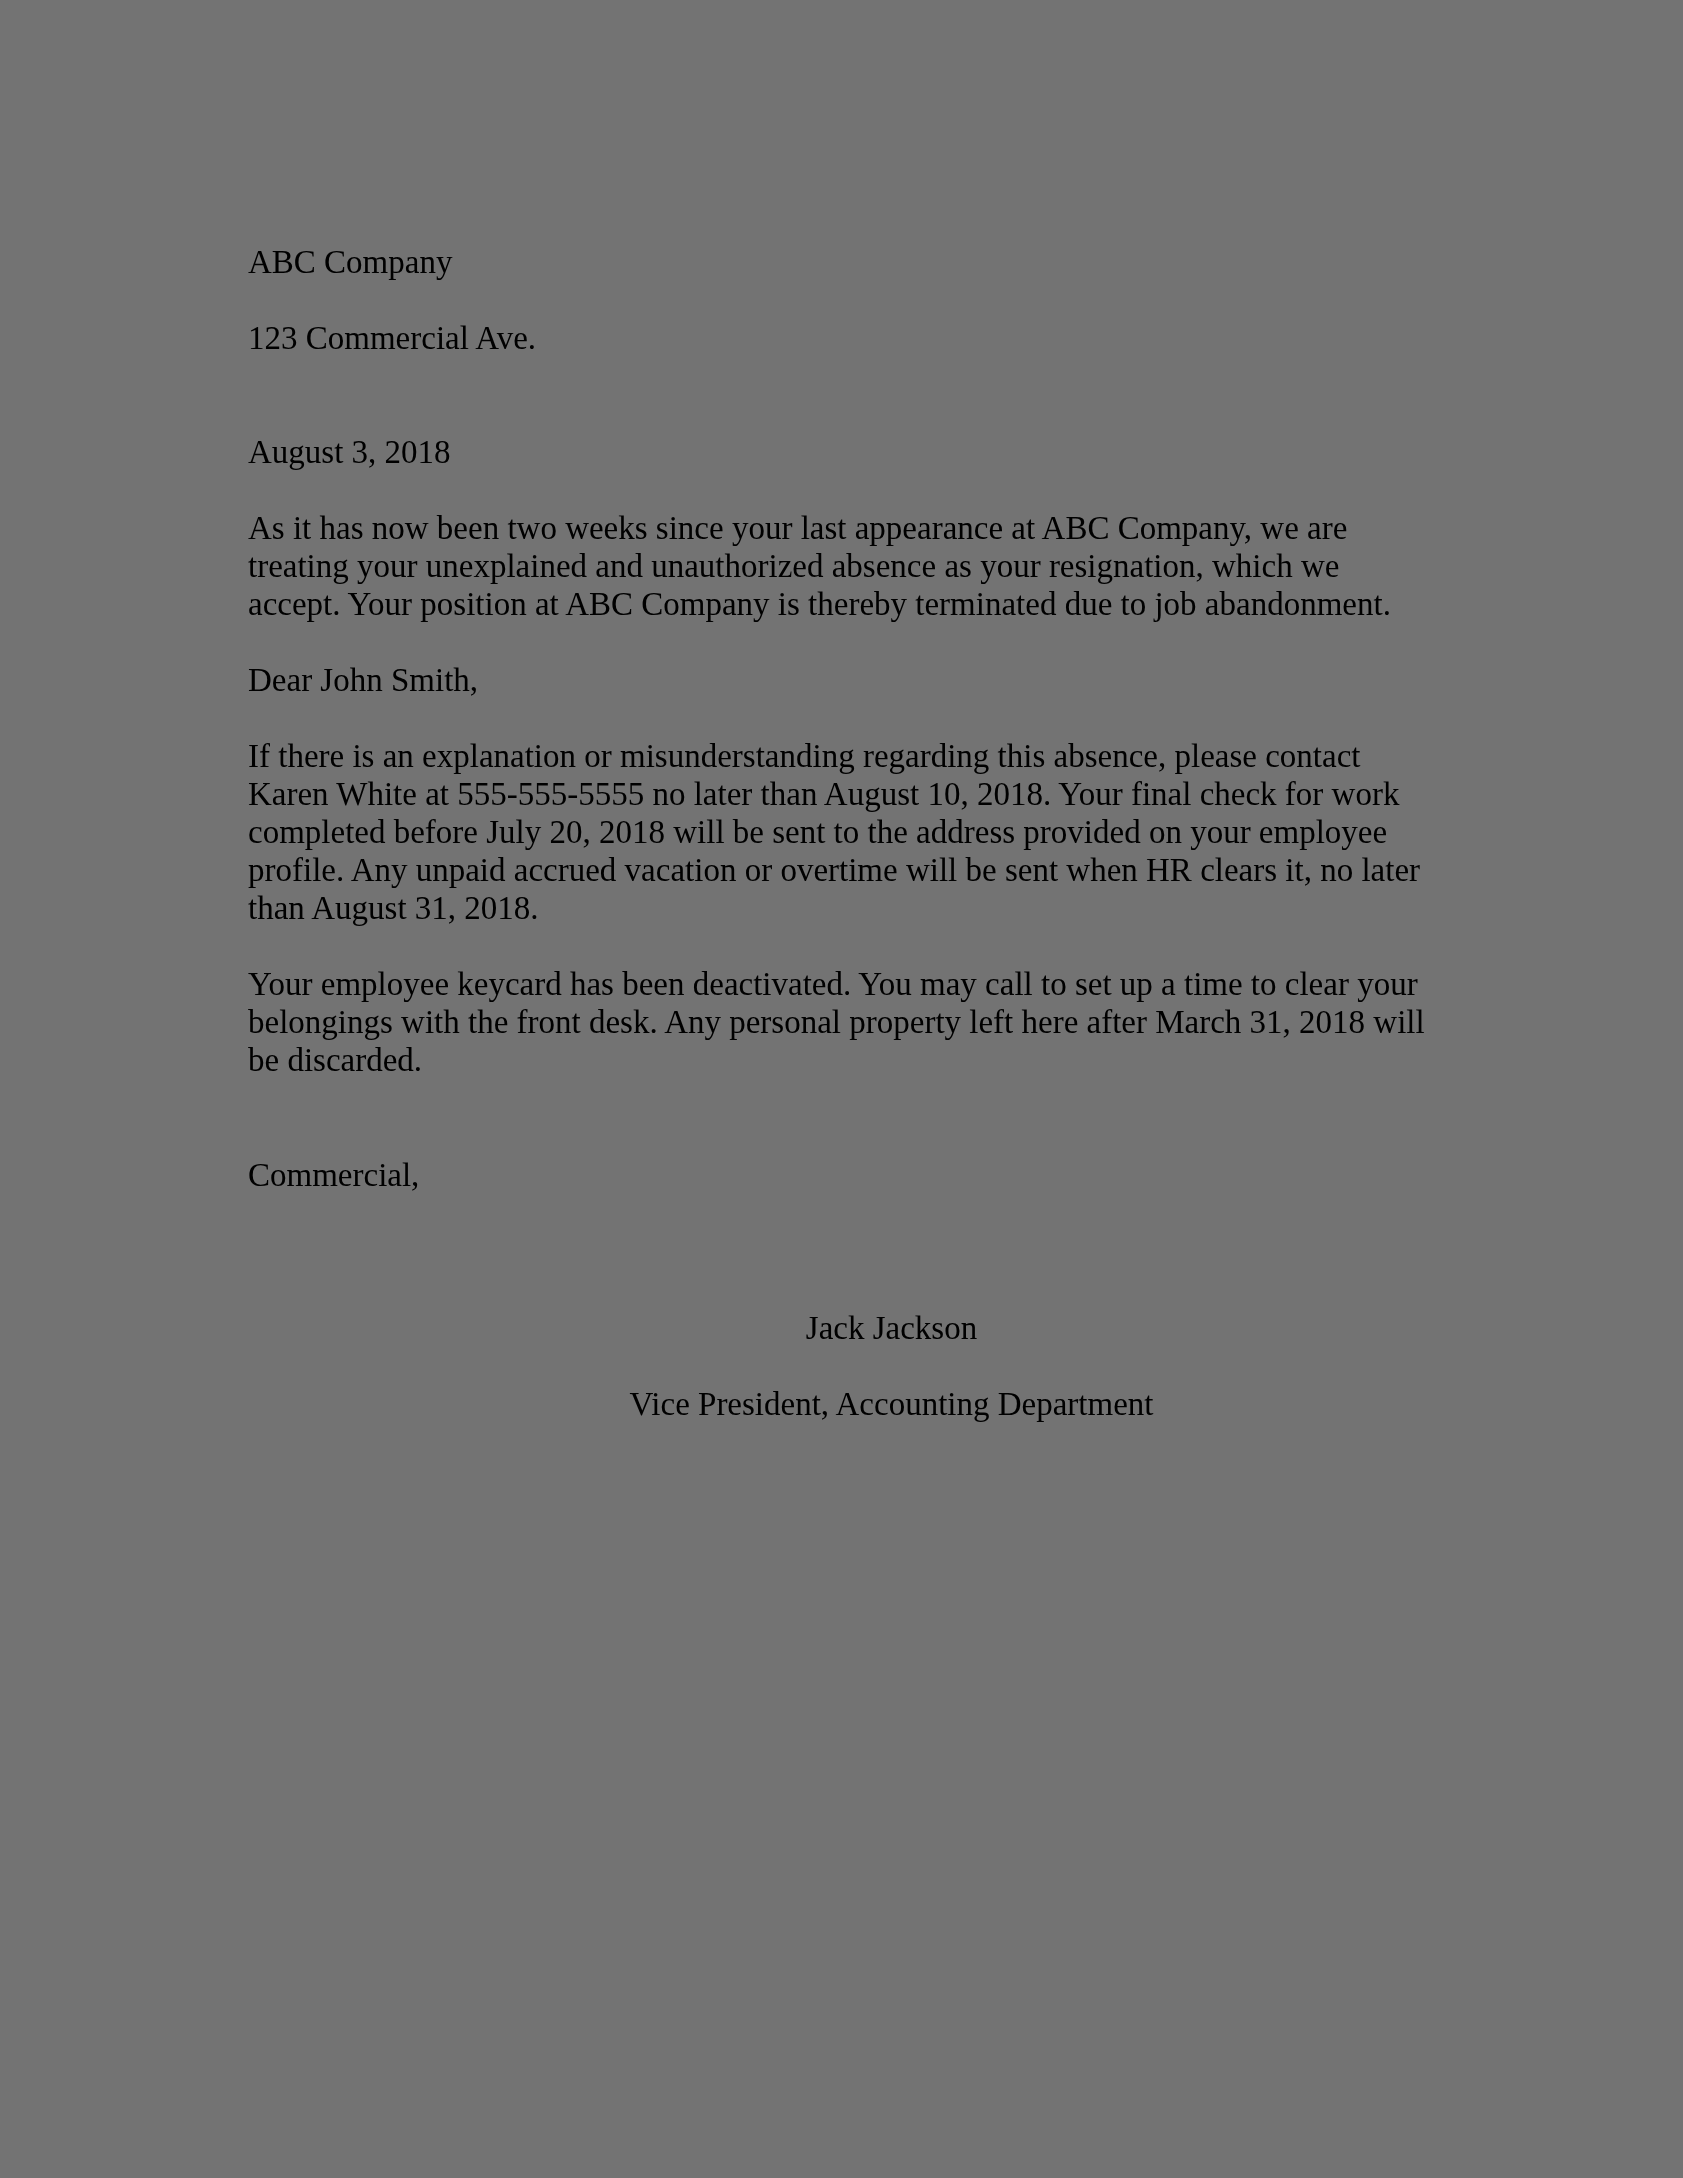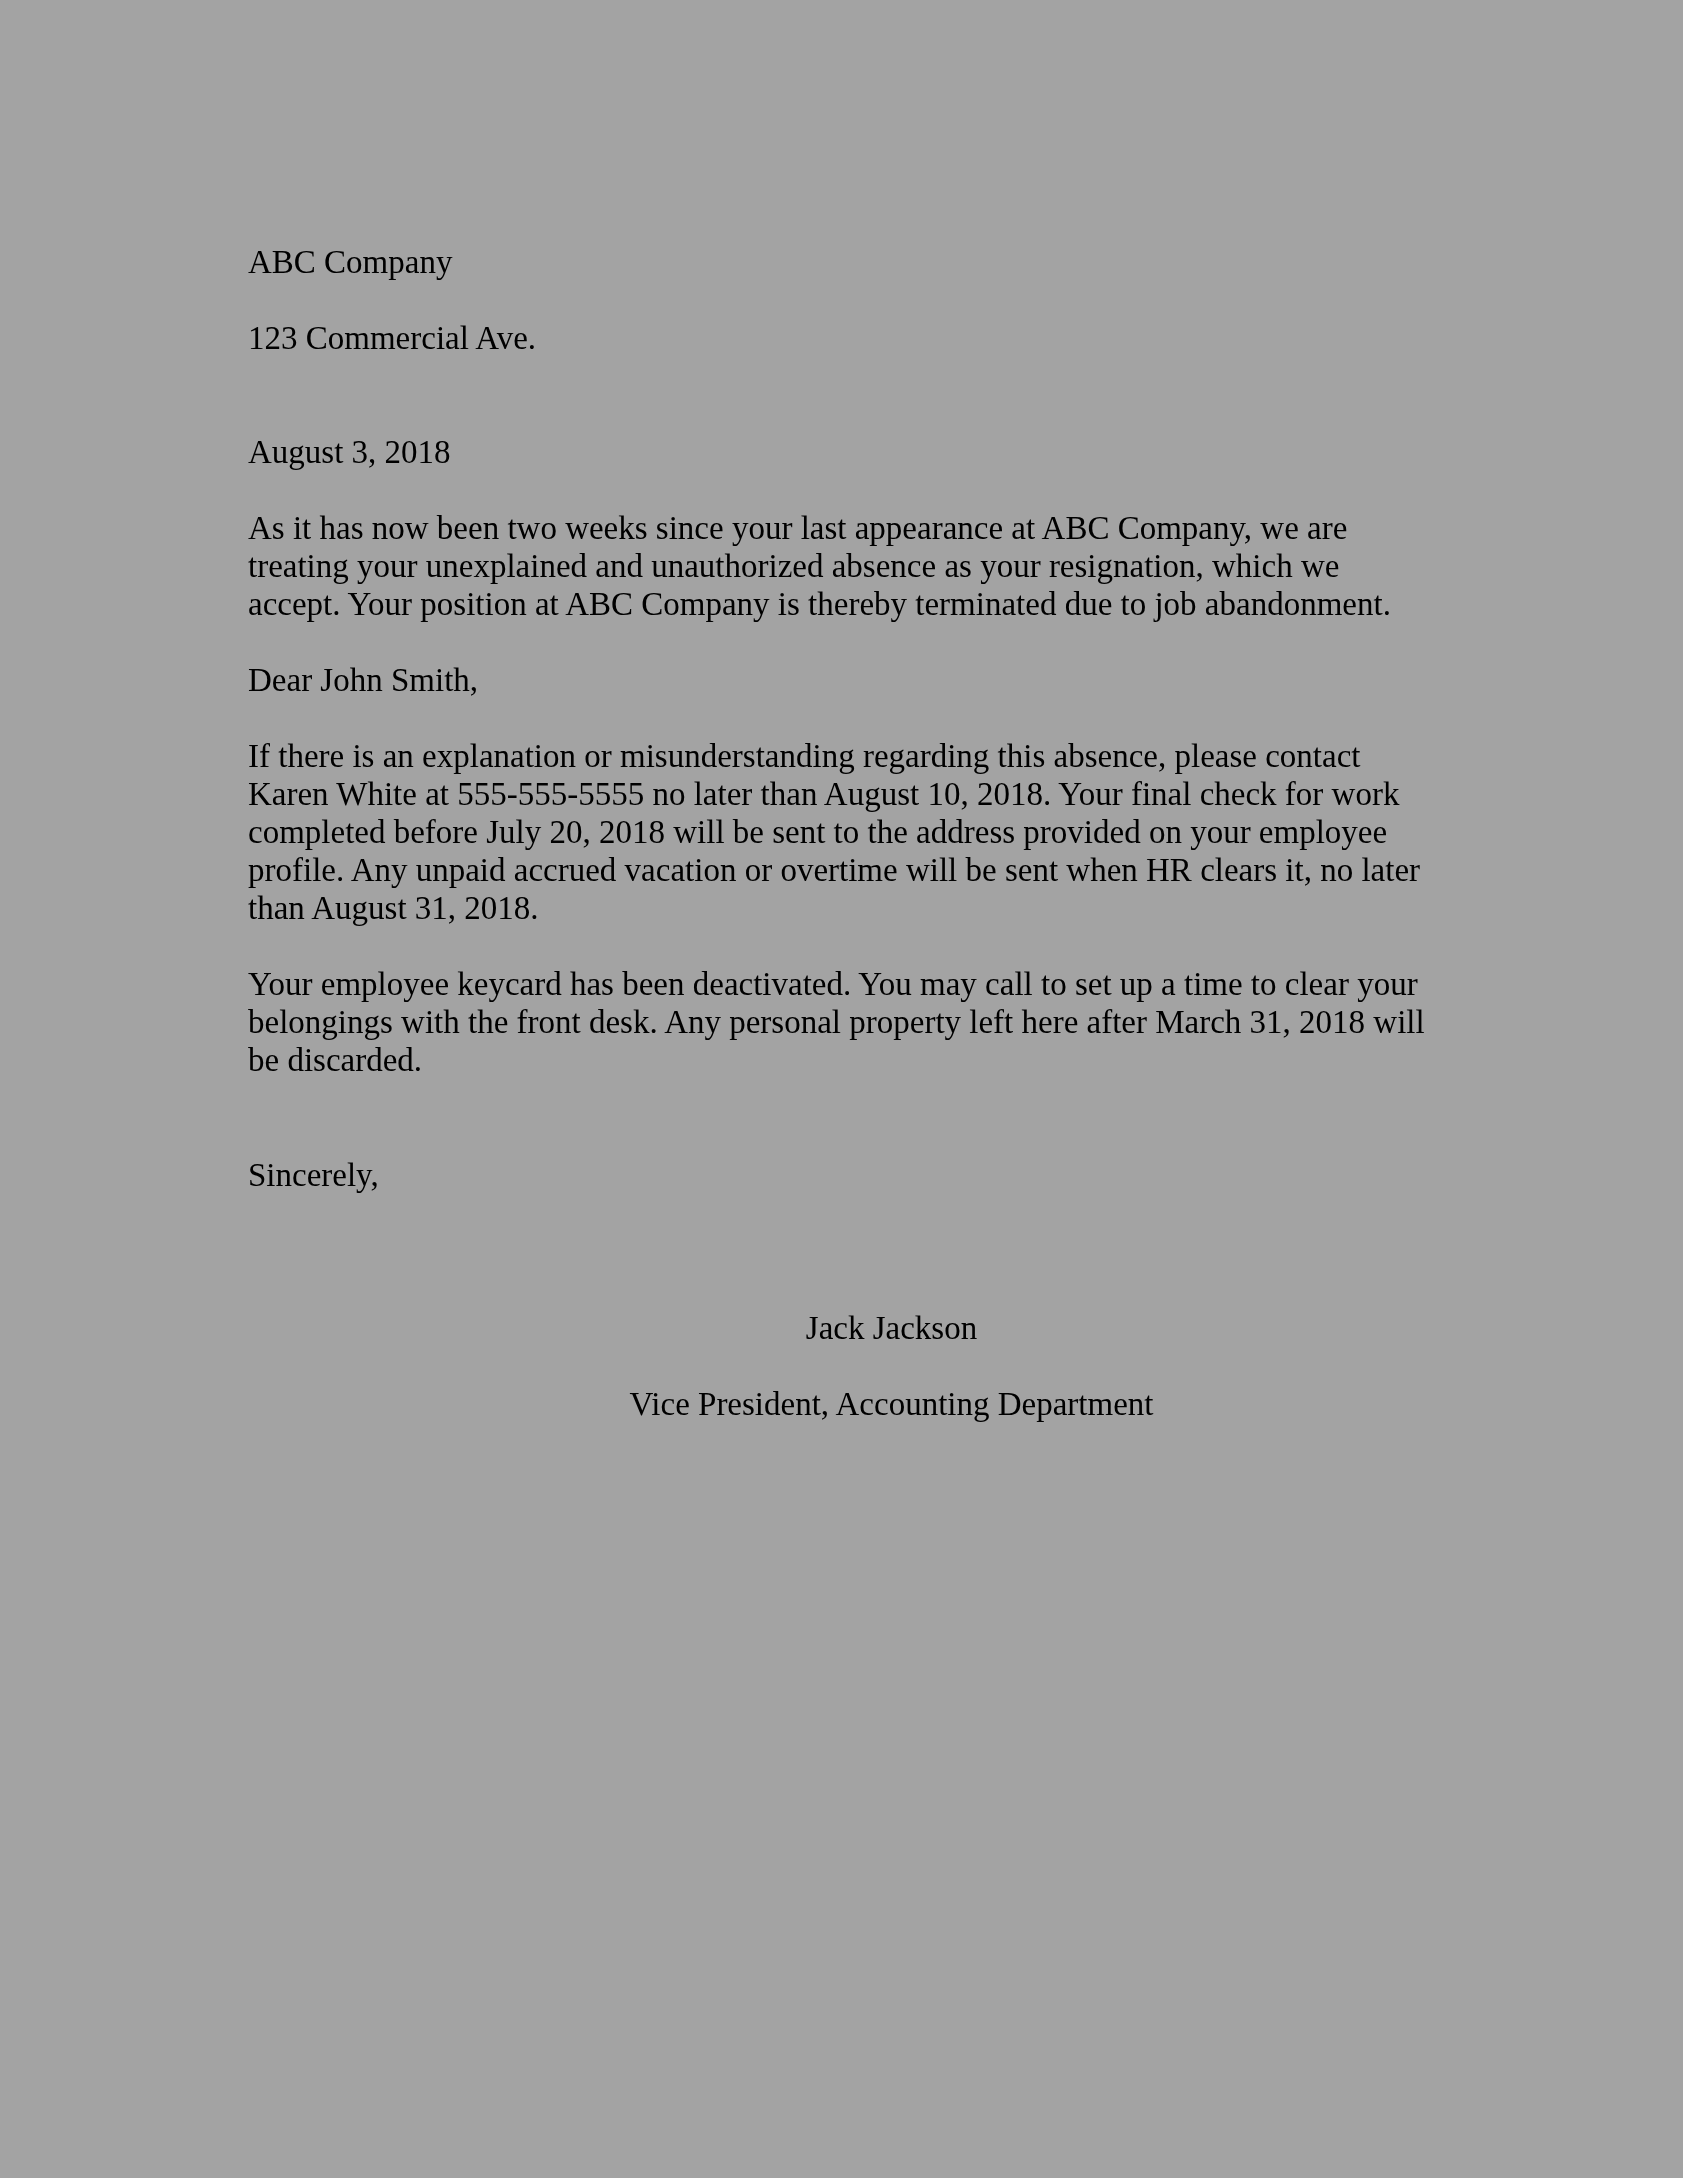--- a/index.html
+++ b/index.html
@@ -4,21 +4,21 @@
 <style>
   html, body {
     margin: 0;
     padding: 0;
     background: #ffffff;
   }
   .page {
     position: relative;
     width: 1683px;
     height: 2178px;
-    background: #a3a3a3;
+    background: #737373;
     overflow: hidden;
   }
   .letter-content {
     position: absolute;
     left: 248px;
     top: 205px;
     width: 1287px;
     font-family: "Liberation Serif", "DejaVu Serif", serif;
     font-size: 33px;
     line-height: 38px;
@@ -61,21 +61,21 @@
     <div class="block">If there is an explanation or misunderstanding regarding this absence, please contact
 Karen White at 555-555-5555 no later than August 10, 2018. Your final check for work
 completed before July 20, 2018 will be sent to the address provided on your employee
 profile. Any unpaid accrued vacation or overtime will be sent when HR clears it, no later
 than August 31, 2018.</div>
 
     <div class="block sig-gap">Your employee keycard has been deactivated. You may call to set up a time to clear your
 belongings with the front desk. Any personal property left here after March 31, 2018 will
 be discarded.</div>
 
-    <div class="block sig-gap">Sincerely,</div>
+    <div class="block sig-gap">Commercial,</div>
 
     <div class="block sig-block">
       <div class="line">Jack Jackson</div>
       <div class="line">Vice President, Accounting Department</div>
     </div>
 
   </div>
 </div>
 
 

